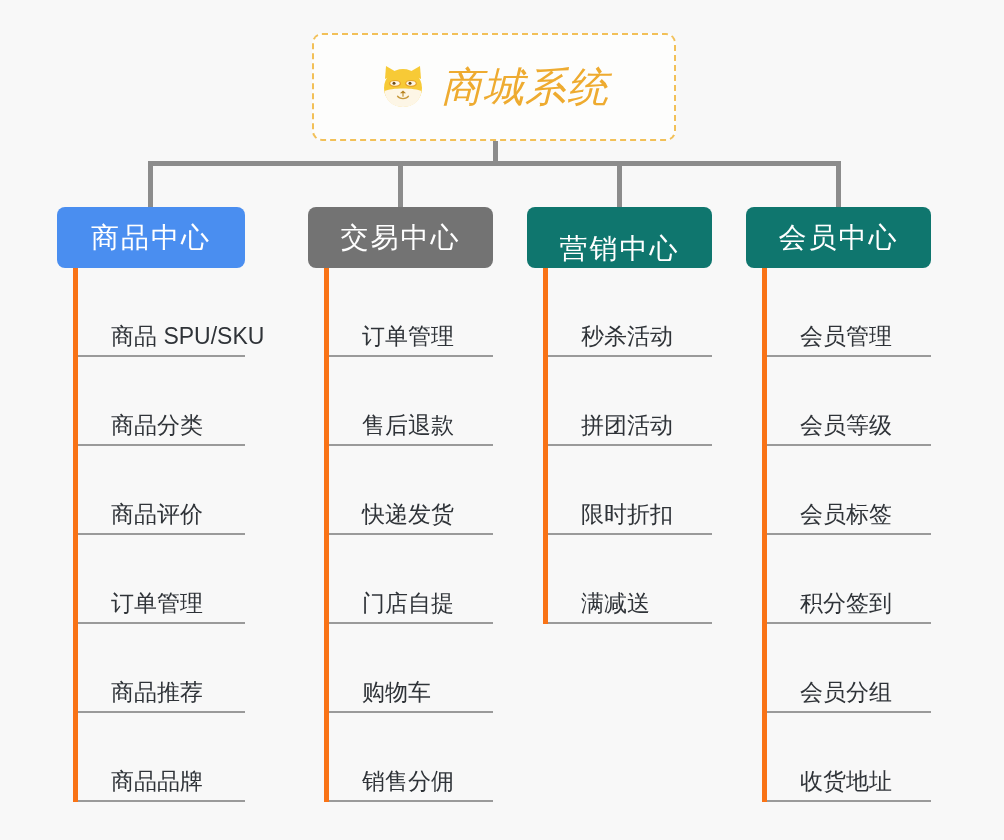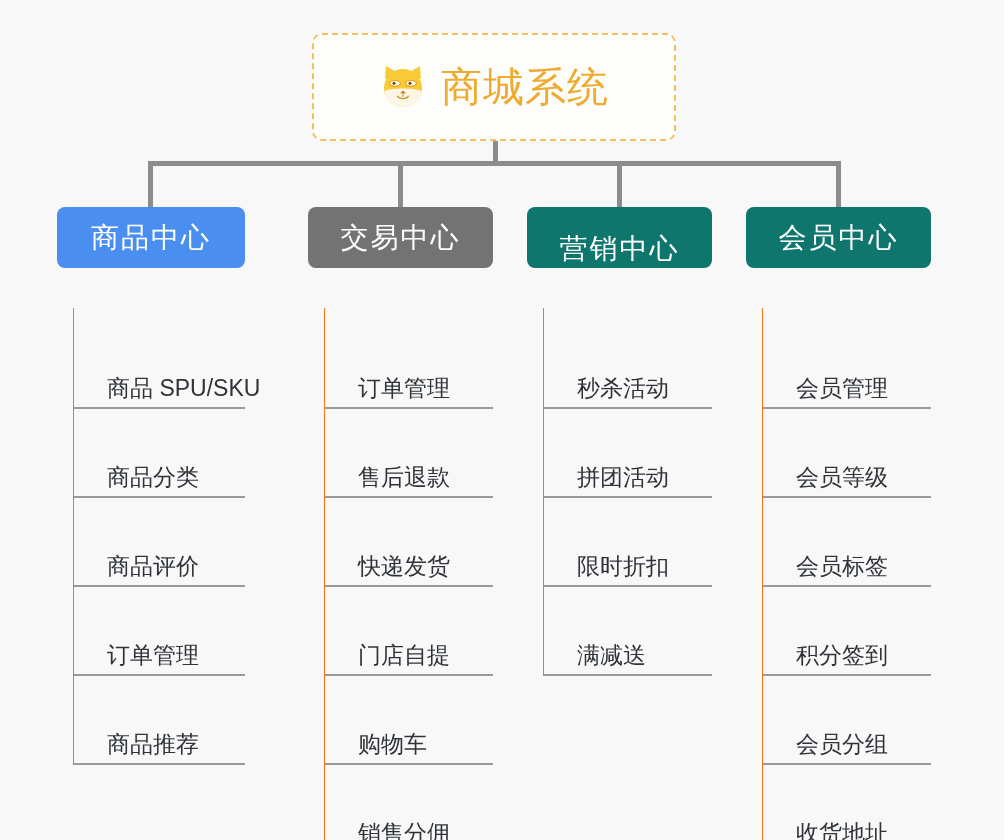--- a/index.html
+++ b/index.html
@@ -28,20 +28,21 @@
     width: 364px;
     height: 108px;
     box-sizing: border-box;
     background: #fdfdfc;
     border: 2px dashed #f2c058;
     border-radius: 10px;
     display: flex;
     align-items: center;
     justify-content: center;
     gap: 14px;
+    font-style: italic;
   }
   .root-title {
     font-size: 41px;
     color: #eeab30;
     letter-spacing: 1px;
     line-height: 1;
     white-space: nowrap;
   }
   .mascot {
     width: 48px;
@@ -88,23 +89,22 @@
     color: #ffffff;
     font-size: 28px;
     letter-spacing: 2px;
     box-sizing: border-box;
   }
 
   
   .leaf-list {
     position: relative;
     margin-left: 16px;
-    border-left: 1px solid #f97316;
-    padding-top: 12px;
-    margin-top: 40px;
+    border-left: 5px solid #f97316;
+    padding-top: 0;
   }
   .leaf-item {
     position: relative;
     height: 89px;
     box-sizing: border-box;
     display: flex;
     align-items: flex-end;
     border-bottom: 2px solid #9a9a9a;
   }
   .leaf-label {
@@ -169,20 +169,23 @@
           </div>
           <div class="leaf-item">
             <span class="leaf-label">商品评价</span>
           </div>
           <div class="leaf-item">
             <span class="leaf-label">订单管理</span>
           </div>
           <div class="leaf-item">
             <span class="leaf-label">商品推荐</span>
           </div>
+          <div class="leaf-item">
+            <span class="leaf-label">商品品牌</span>
+          </div>
         </div>
       </div>
       <div class="column" style="left: 308px; width: 185px;">
         <div class="cat-box" style="background: #737373;">
           <span>交易中心</span>
         </div>
         <div class="leaf-list">
           <div class="leaf-item">
             <span class="leaf-label">订单管理</span>
           </div>

